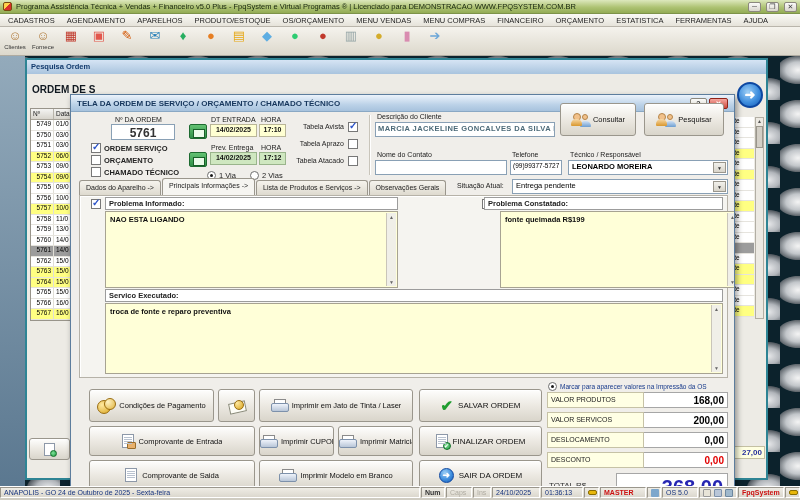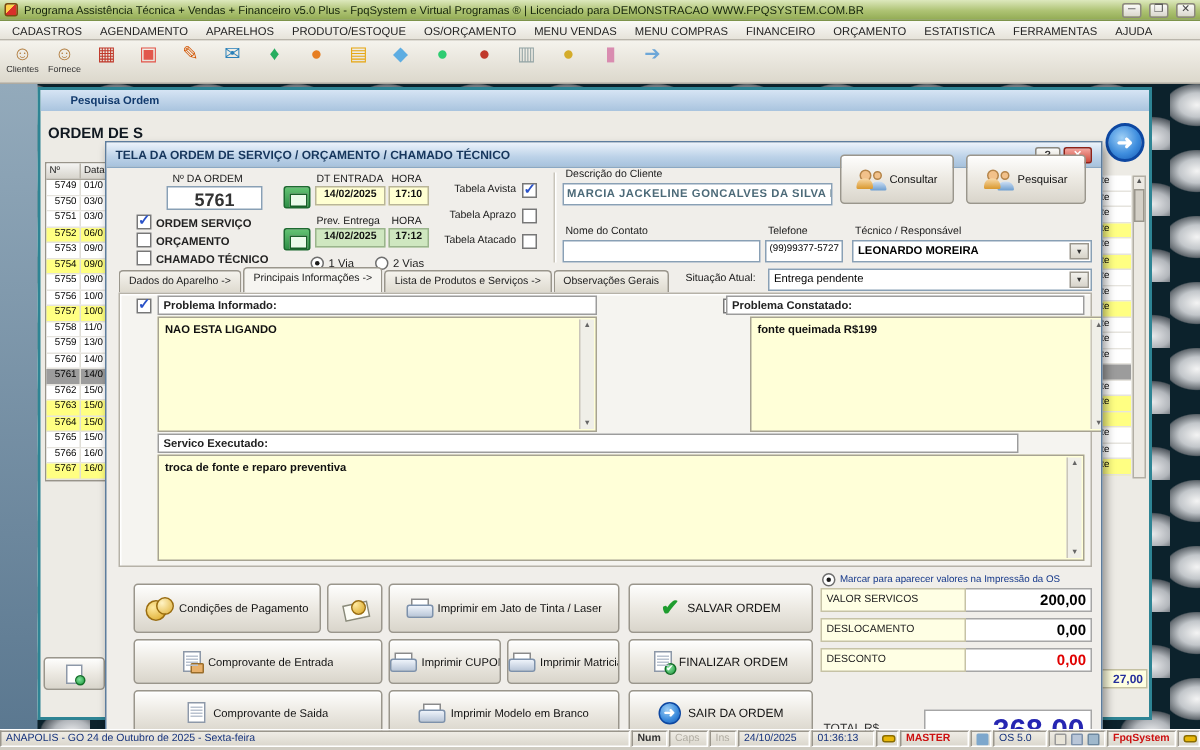--- a/index.html
+++ b/index.html
@@ -27,21 +27,21 @@
 
 
 #mdi{position:absolute;left:0;top:56px;width:800px;height:430px;background-color:#0c222c;
  background-image:radial-gradient(ellipse 30px 20px at 18px 14px,#f4f4f4 0%,#c2c6ca 40%,#61686e 68%,rgba(10,25,32,0) 72%),
   radial-gradient(ellipse 30px 20px at 48px 36px,#e9eaec 0%,#b2b6bb 40%,#525960 68%,rgba(10,25,32,0) 72%);
  background-size:60px 44px}
 #leftstrip{position:absolute;left:0;top:0;width:25px;height:430px;background:linear-gradient(180deg,#93aabb,#5b7890)}
 
 
 #pesq{position:absolute;left:25px;top:2px;width:743px;height:422px;background:#edebe5;border:2px solid #2e8494;overflow:hidden}
-#pesq .ptitle{height:14px;background:linear-gradient(#d6e4f4,#a9c4de);font-size:7.5px;font-weight:700;color:#123a6d;padding:2px 20px;white-space:nowrap}
+#pesq .ptitle{height:14px;background:linear-gradient(#d6e4f4,#a9c4de);font-size:7.5px;font-weight:700;color:#123a6d;padding:2px 4px;white-space:nowrap}
 .pheader{position:absolute;left:5px;top:24px;font-size:10px;font-weight:700;color:#101820;white-space:nowrap}
 #pgrid{position:absolute;left:3px;top:48px;width:44px;background:#fff;border:1px solid #98948a}
 #pgrid .hd{display:flex;height:11px;background:linear-gradient(#f4f4f2,#d7d4cc);border-bottom:1px solid #a8a49a;font-size:6.5px;color:#222}
 #pgrid .hd span{padding:1px 2px}
 #pgrid .hd .c1{width:23px;border-right:1px solid #b8b4aa}
 .prow{display:flex;height:10.5px;font-size:6.5px;border-bottom:1px solid #e6e4de;background:#fff}
 .prow .c1{width:23px;text-align:right;padding-right:2px;border-right:1px solid #e0ded6}
 .prow .c2{flex:1;padding-left:2px;overflow:hidden;white-space:nowrap}
 .prow.hl{background:#ffff82}
 .prow.sel{background:#9c9c9c}
@@ -468,21 +468,21 @@
         <div class="lbox" style="left:404px;top:1px;width:239px;height:13px">Problema Constatado:</div>
         <div class="ta" style="left:420px;top:15px;width:239px;height:77px">
           <span>fonte queimada R$199</span>
           <span class="sb">
               <span>▲</span>
               <span>▼</span>
             </span>
         </div>
 
         <span class="chk abs on" style="left:11px;top:95px"></span>
-        <div class="lbox" style="left:25px;top:93px;width:574px;height:13px">Servico Executado:</div>
+        <div class="lbox" style="left:25px;top:93px;width:618px;height:13px">Servico Executado:</div>
         <div class="ta" style="left:25px;top:107px;width:618px;height:71px">
           <span>troca de fonte e reparo preventiva</span>
           <span class="sb">
               <span>▲</span>
               <span>▼</span>
             </span>
         </div>
       </div>
 
       <div class="b3" style="left:18px;top:294px;width:125px;height:33px">
@@ -531,20 +531,24 @@
       <div class="b3" style="left:348px;top:365px;width:123px;height:30px;font-size:8px">
         <span class="ico-exit">➜</span>
         <span class="cap">SAIR DA ORDEM</span>
       </div>
 
       <div id="marcar">
         <span class="rad on"></span>
         <span>Marcar para aparecer valores na Impressão da OS</span>
       </div>
       <div class="abs" style="left:476px;top:297px;width:184px">
+          <div class="vrow">
+            <span class="vlabel">VALOR PRODUTOS</span>
+            <span class="vval">168,00</span>
+          </div>
           <div class="vrow">
             <span class="vlabel">VALOR SERVICOS</span>
             <span class="vval">200,00</span>
           </div>
           <div class="vrow">
             <span class="vlabel">DESLOCAMENTO</span>
             <span class="vval">0,00</span>
           </div>
           <div class="vrow">
             <span class="vlabel">DESCONTO</span>

